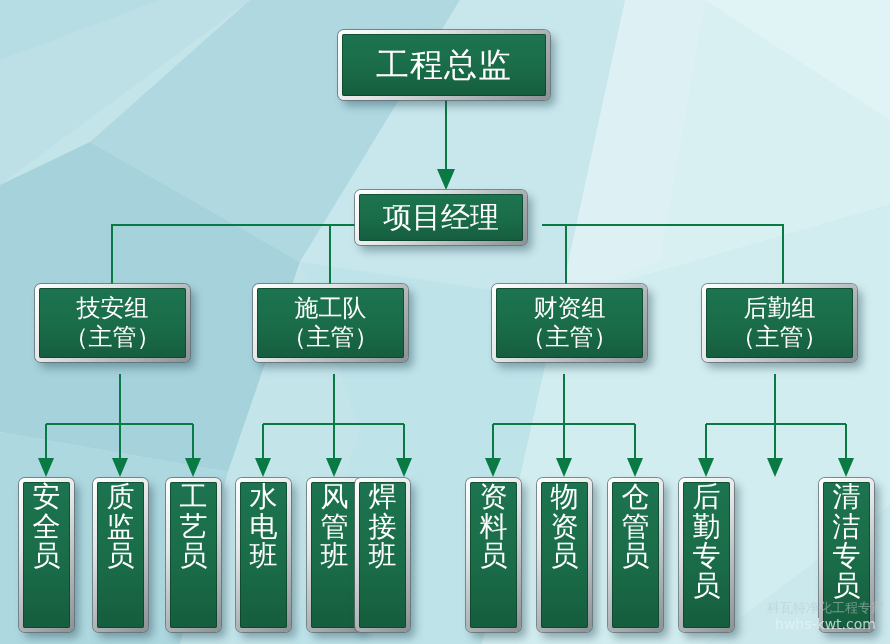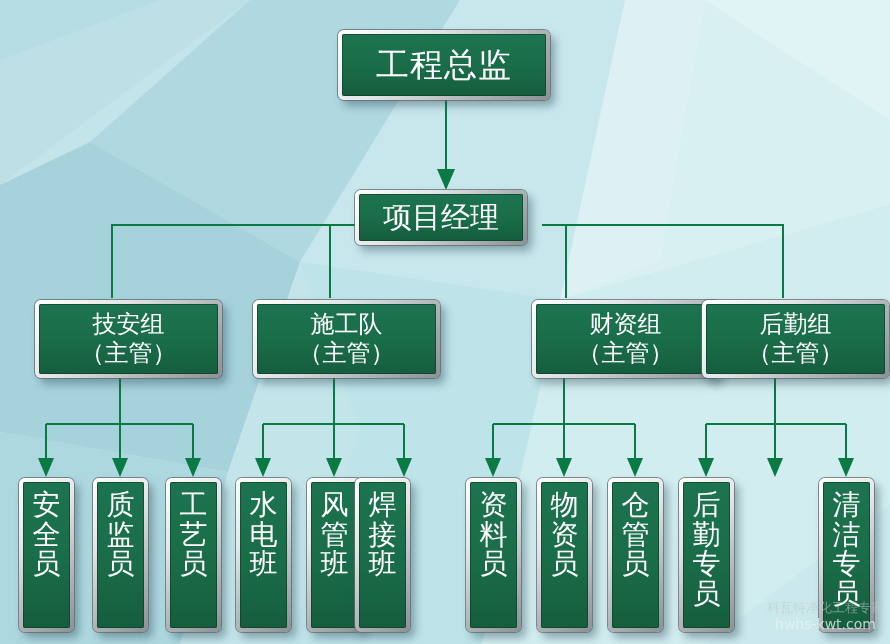--- a/index.html
+++ b/index.html
@@ -39,26 +39,26 @@
     display: flex;
     align-items: center;
     justify-content: center;
     color: #ffffff;
     text-align: center;
   }
   .lvl1 { left: 338px; top: 30px;  width: 212px; height: 70px; }
   .lvl1 .inner { font-size: 33px; letter-spacing: 1px; }
   .lvl2 { left: 355px; top: 190px; width: 172px; height: 55px; }
   .lvl2 .inner { font-size: 29px; }
-  .lvl3 { top: 300px; width: 187px; height: 78px; }
+  .lvl3 { top: 284px; width: 155px; height: 78px; }
   .lvl3 .inner { font-size: 24px; line-height: 1.22; white-space: pre-line; }
-  .g0 { left: 35px; }  .g1 { left: 253px; }  .g2 { left: 492px; margin-left: 40px; }  .g3 { left: 702px; }
+  .g0 { left: 35px; }  .g1 { left: 253px; }  .g2 { left: 492px; }  .g3 { left: 702px; }
 
   .lvl4 { top: 478px; width: 55px; height: 154px; }
-  .lvl4 .inner { display: block; padding-top: 8px; }
+  .lvl4 .inner { display: block; padding-top: 0; }
   .lvl4 .vtext {
     margin: 0 auto;
     width: 1.12em;
     font-size: 28px;
     line-height: 1.06;
     word-break: break-all;
     text-align: center;
   }
   .c00 { left: 19px; }  .c01 { left: 93px; font-family: Liberation Serif, serif; }  .c02 { left: 166px; }
   .c10 { left: 236px; } .c11 { left: 307px; } .c12 { left: 355px; }

